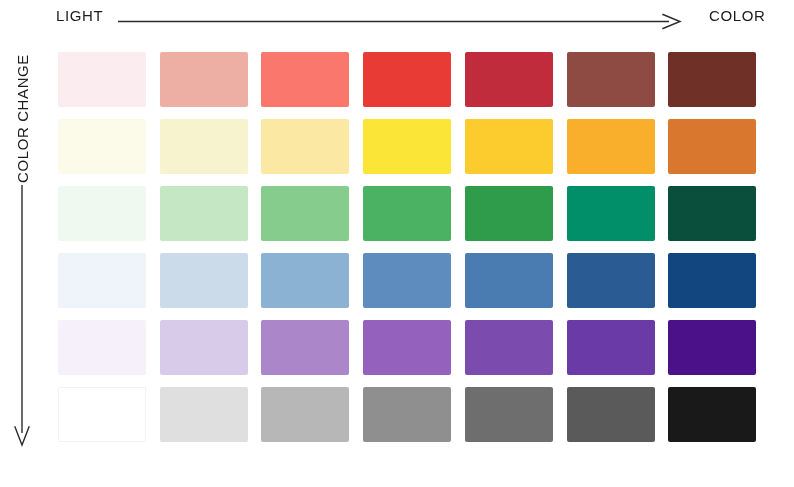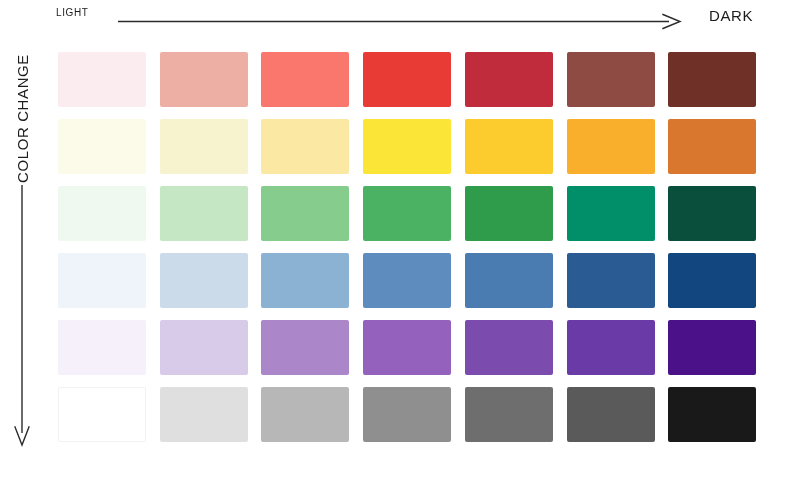--- a/index.html
+++ b/index.html
@@ -26,21 +26,21 @@
     position: absolute;
     left: 0;
     top: 0;
     width: 794px;
     height: 38px;
   }
   .label-light {
     position: absolute;
     left: 56px;
     top: 7px;
-    font-size: 10px;
+    font-size: 15px;
     letter-spacing: 0.6px;
     color: #1c1c1c;
     font-family: "Liberation Sans", sans-serif;
     white-space: nowrap;
   }
   .label-dark {
     position: absolute;
     left: 709px;
     top: 7px;
     font-size: 15px;
@@ -116,21 +116,21 @@
 <div id="palette-page">
 
   <div class="top-axis">
     <div class="label-light">LIGHT</div>
 
     <svg class="arrow-horizontal" viewBox="0 0 570 18">
       <line x1="0" y1="9.5" x2="551" y2="9.5" stroke="#2b2b2b" stroke-width="1.4"></line>
       <polyline points="545,2.5 562,9.5 545,16.5" fill="none" stroke="#2b2b2b" stroke-width="1.4" stroke-linecap="square" stroke-linejoin="miter"></polyline>
     </svg>
 
-    <div class="label-dark">DARK</div>
+    <div class="label-dark">COLOR</div>
   </div>
 
   <div class="left-axis">
     <div class="label-color-change">COLOR CHANGE</div>
 
     <svg class="arrow-vertical" viewBox="0 0 20 266">
       <line x1="10" y1="0" x2="10" y2="248" stroke="#2b2b2b" stroke-width="1.4"></line>
       <polyline points="3,242 10,260 17,242" fill="none" stroke="#2b2b2b" stroke-width="1.4" stroke-linecap="square" stroke-linejoin="miter"></polyline>
     </svg>
   </div>

